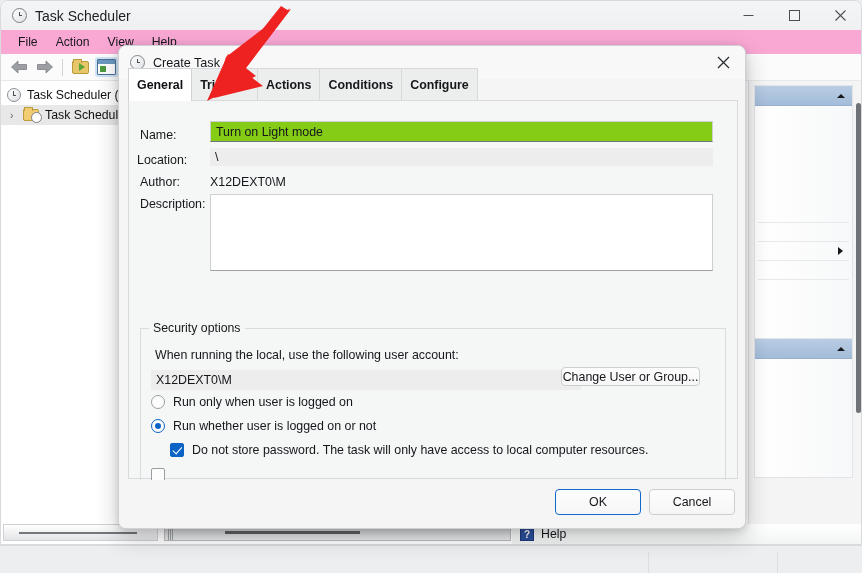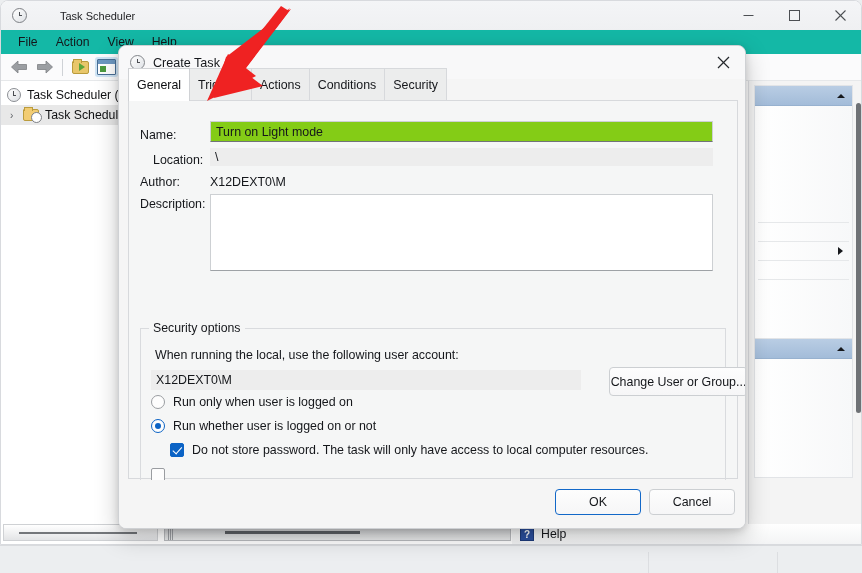--- a/index.html
+++ b/index.html
@@ -39,37 +39,37 @@
     border: 1.4px solid #7c7f84;
     background: linear-gradient(135deg,#ffffff,#dfe2e6);
     position: relative;
   }
   .ts-title-icon::before, .ts-title-icon::after {
     content: ""; position: absolute; background: #4a4d52;
   }
   .ts-title-icon::before { width: 1.2px; height: 4.2px; left: 5.5px; top: 2.6px; }
   .ts-title-icon::after  { width: 3.6px; height: 1.2px; left: 5.5px; top: 6.2px; }
   .ts-title-text {
-    font-size: 11px; color: #1f1f22; margin-left: 25px;
+    font-size: 14px; color: #1f1f22;
   }
   .win-controls {
     position: absolute; right: 0; top: 0;
     display: flex; height: 29px;
   }
   .win-btn {
     width: 46px; height: 29px;
     display: flex; align-items: center; justify-content: center;
     color: #4c4f53;
   }
   .win-btn svg { display: block; }
 
   .ts-menubar {
     position: absolute; left: 0; top: 29px;
     width: 862px; height: 24px;
-    background: #14b8a6;
+    background: #f9a8d4;
     display: flex; align-items: center;
     padding-left: 8px;
   }
   .menu-item {
     font-size: 12.2px; color: #14161a;
     padding: 2px 9px;
   }
   .ts-toolbar {
     position: absolute; left: 0; top: 53px;
     width: 862px; height: 27px;
@@ -265,20 +265,21 @@
   }
   .tab {
     height: 21px;
     padding: 16px 8px;
     font-size: 12.4px; color: #15171b;
     display: flex; align-items: center;
     background: #eceded;
     border: 1px solid #d7d9dc;
     border-bottom: none;
     margin-right: -1px;
+    font-weight: bold;
   }
   .tab.active {
     background: #ffffff;
     height: 22px;
     border-color: #d0d2d5;
     position: relative; z-index: 3;
     color: #0d0f12;
   }
   .tab-body {
     position: absolute; left: 9px; top: 54px;
@@ -503,45 +504,45 @@
           <line x1="1" y1="1" x2="12" y2="12" stroke="#26292d" stroke-width="1.15"></line>
           <line x1="12" y1="1" x2="1" y2="12" stroke="#26292d" stroke-width="1.15"></line>
         </svg>
     </div>
 
     <div class="tabstrip">
       <div class="tab active">General</div>
       <div class="tab">Triggers</div>
       <div class="tab">Actions</div>
       <div class="tab">Conditions</div>
-      <div class="tab">Security</div>
+      <div class="tab">Configure</div>
     </div>
 
     <div class="tab-body">
 
       <div class="lbl" style="position:absolute;left:11px;top:27px;">Name:</div>
       <div class="tb-input" style="position:absolute;left:81px;top:20px;width:503px;height:21px;">Turn on Light mode</div>
 
-      <div class="lbl" style="position:absolute;left:24px;top:52px;">Location:</div>
+      <div class="lbl" style="position:absolute;left:8px;top:52px;">Location:</div>
       <div class="ro-field" style="position:absolute;left:81px;top:47px;width:503px;height:18px;">\</div>
 
       <div class="lbl" style="position:absolute;left:11px;top:74px;">Author:</div>
       <div class="plain-val" style="position:absolute;left:81px;top:74px;">X12DEXT0\M</div>
 
       <div class="lbl" style="position:absolute;left:11px;top:96px;">Description:</div>
       <div class="textarea" style="position:absolute;left:81px;top:93px;width:503px;height:77px;"></div>
 
       <div class="groupbox"></div>
       <div class="gb-title">Security options</div>
 
       <div class="lbl" style="position:absolute;left:26px;top:247px;">When running the local, use the following user account:</div>
 
       <div class="ro-field" style="position:absolute;left:22px;top:269px;width:430px;height:20px;">X12DEXT0\M</div>
 
-      <div class="btn" style="position:absolute;left:480px;top:266px;width:139px;height:29px;">Change User or Group...</div>
+      <div class="btn" style="position:absolute;left:432px;top:266px;width:139px;height:19px;">Change User or Group...</div>
 
       <div style="position:absolute;left:22px;top:294px;display:flex;align-items:center;">
         <span class="radio"></span>
         <span class="lbl">Run only when user is logged on</span>
       </div>
 
       <div style="position:absolute;left:22px;top:318px;display:flex;align-items:center;">
         <span class="radio checked"></span>
         <span class="lbl">Run whether user is logged on or not</span>
       </div>

